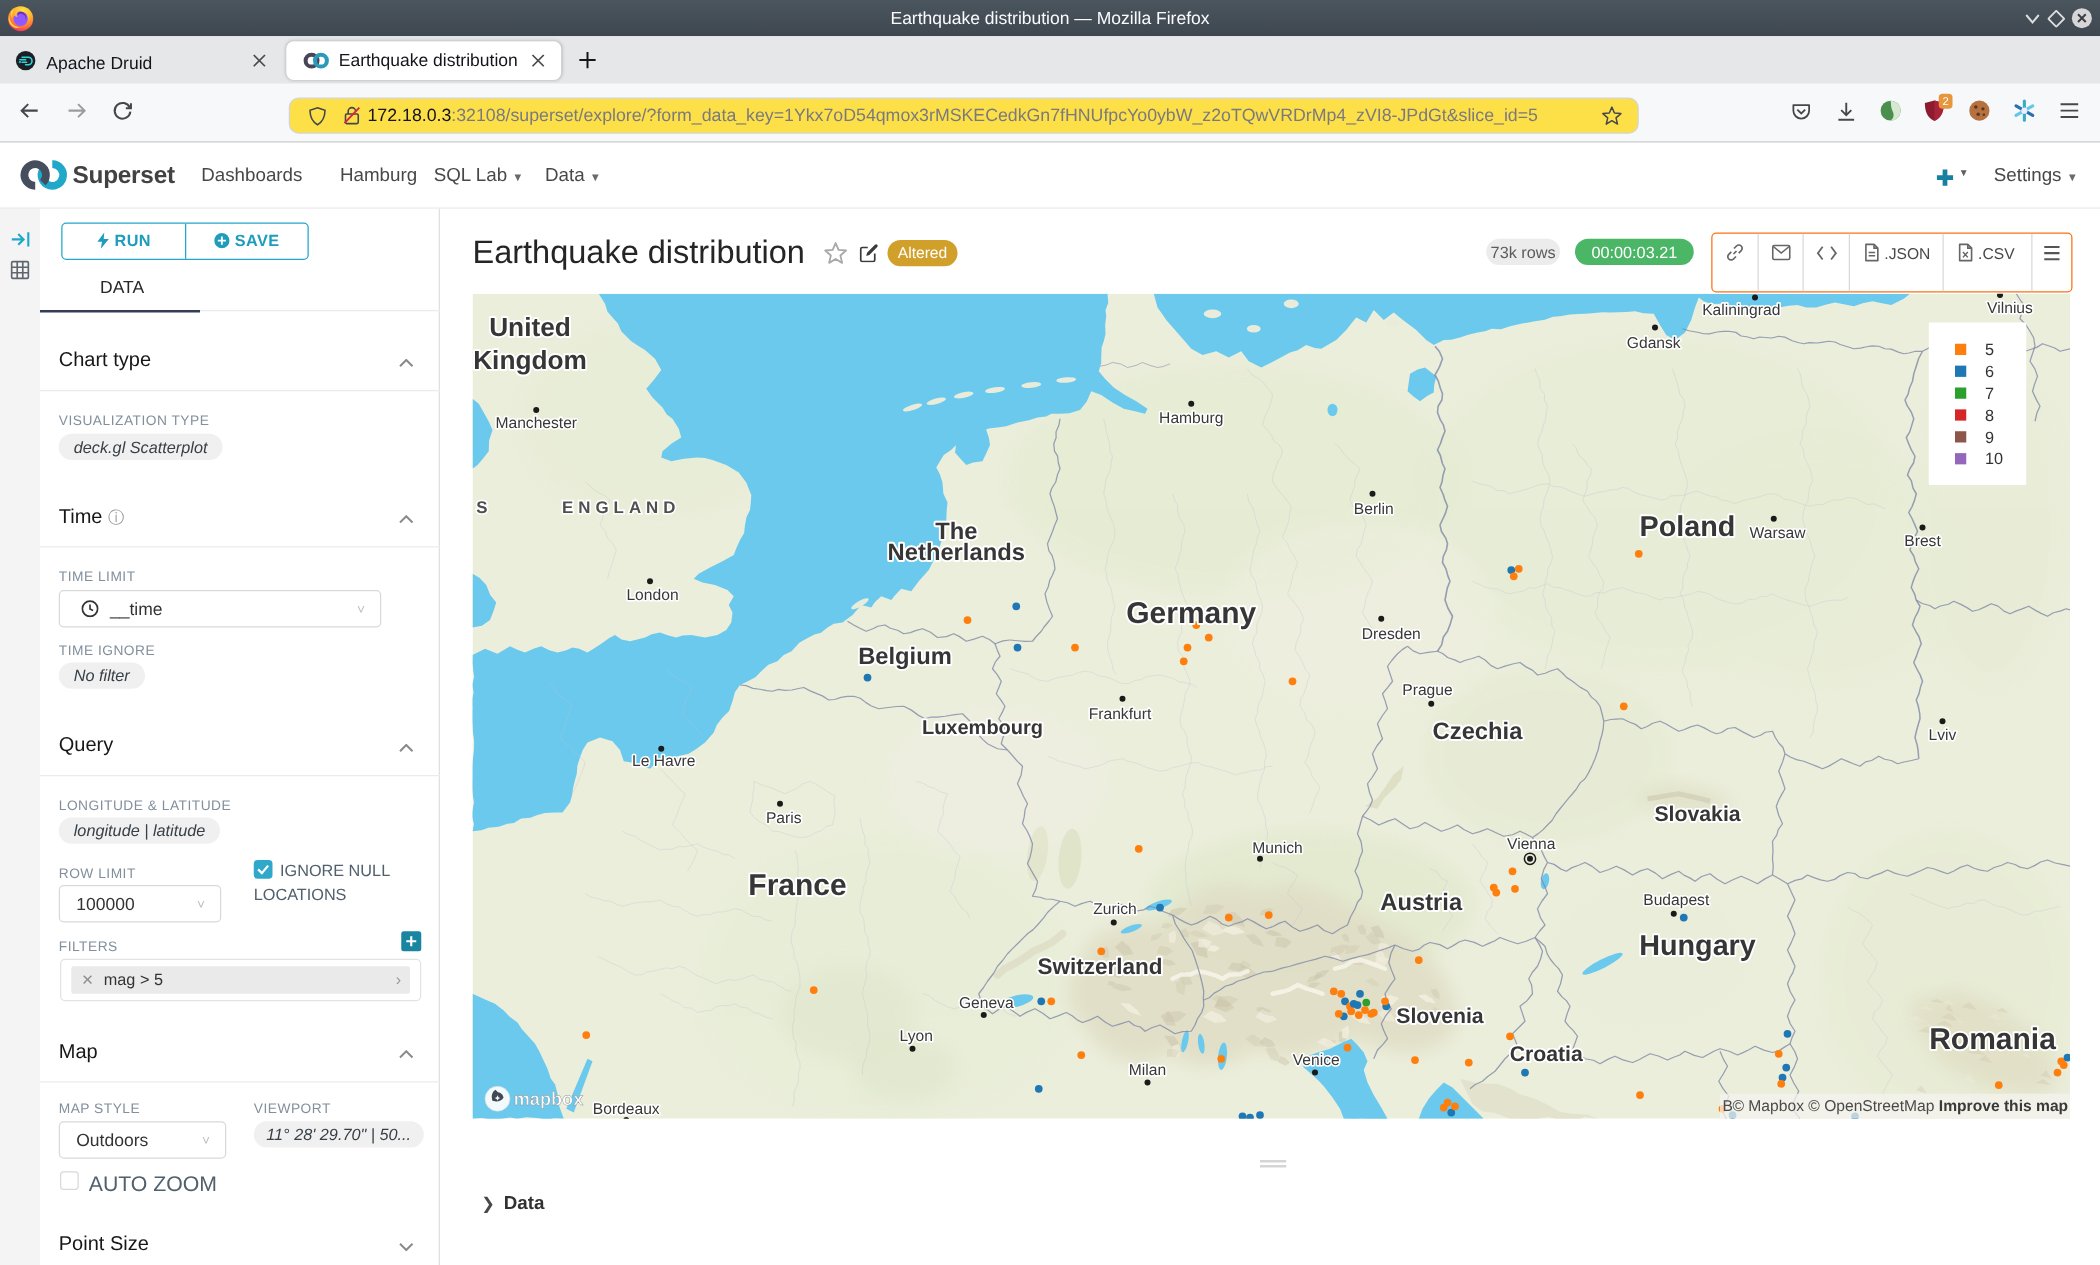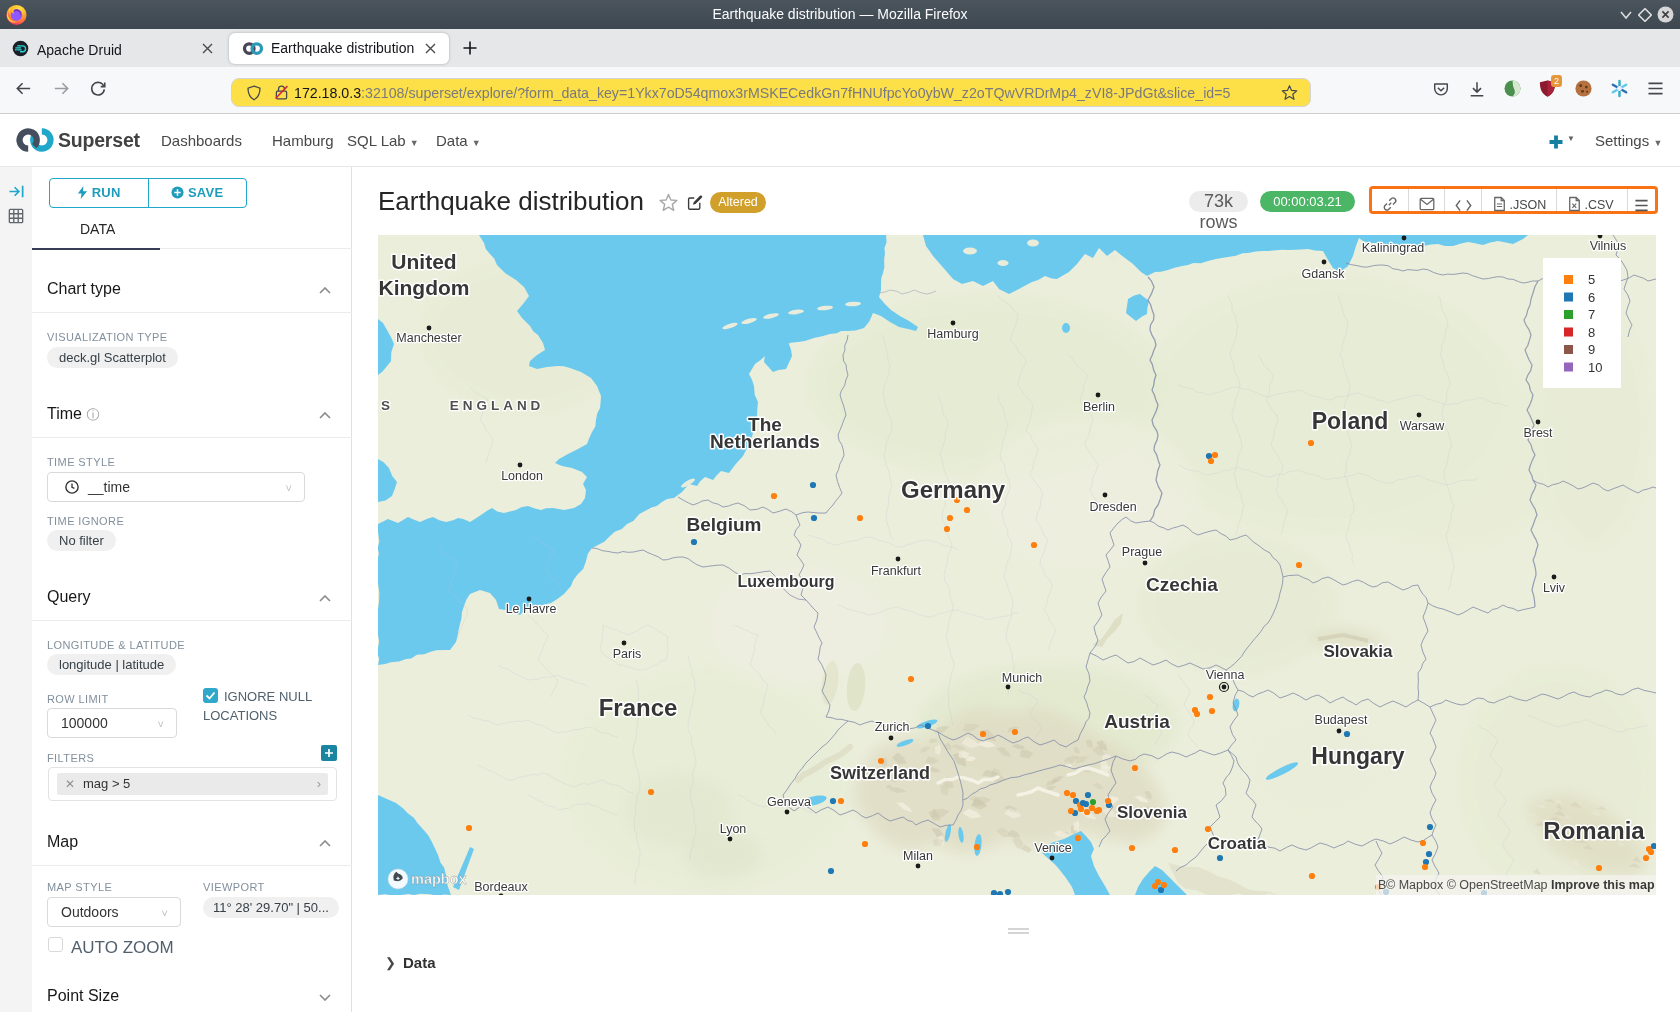--- a/index.html
+++ b/index.html
@@ -25,21 +25,21 @@
   .navlink { position:absolute; top:17px; font-size:15px; color:#484848; }
   
   #rail { position:absolute; left:0; top:167px; width:32px; height:845px; background:#f4f4f4; }
   #panel { position:absolute; left:32px; top:167px; width:320px; height:845px;
     background:#fff; border-right:1px solid #e0e0e0; }
   #content { position:absolute; left:353px; top:167px; width:1327px; height:845px; background:#fff; }
   .sechead { position:absolute; left:15px; font-size:16px; color:#171717;text-align:right; }
   .secdiv { position:absolute; left:0; width:320px; border-top:1px solid #ebebeb; }
   .lbl { position:absolute; font-size:11px; color:#82909d; letter-spacing:.4px; }
   .pill { position:absolute; background:#f0f0f0; border-radius:12px; font-size:13px;
-    color:#374047; padding:3px 12px; }
+    color:#374047; padding:3px 12px;font-style:italic; }
   .selbox { position:absolute; border:1px solid #d9d9d9; border-radius:4px; height:30px;
     background:#fff; font-size:14px; color:#333; }
   .chev { color:#bfbfbf; font-size:11px; }
   
   #map { position:absolute; left:25px; top:68px; width:1278px; height:660px; }
 </style>
 </head>
 <body>
 <div id="titlebar">
   <svg class="abs" style="left:5px;top:3px" width="23" height="23" viewBox="0 0 24 24">
@@ -211,21 +211,21 @@
     </svg>
   <div class="secdiv" style="top:145px"></div>
   <div class="lbl" style="left:15px;top:164px">VISUALIZATION TYPE</div>
   <div class="pill" style="left:15px;top:180px">deck.gl Scatterplot</div>
 
   <div class="sechead" style="top:238px">Time <span style="color:#999;font-size:13px">ⓘ</span></div>
   <svg class="abs" style="right:20px;top:245px" width="12" height="7" viewBox="0 0 12 7">
       <path d="M1 6 L6 1 L11 6" stroke="#8a8a8a" stroke-width="1.6" fill="none"></path>
     </svg>
   <div class="secdiv" style="top:270px"></div>
-  <div class="lbl" style="left:15px;top:289px">TIME STYLE</div>
+  <div class="lbl" style="left:15px;top:289px">TIME LIMIT</div>
   <div class="selbox" style="left:15px;top:305px;width:258px">
     <svg width="14" height="14" viewBox="0 0 16 16" style="position:absolute;left:17px;top:7px">
         <circle cx="8" cy="8" r="7" stroke="#333" stroke-width="1.6" fill="none"></circle>
         <path d="M8 4 V8.3 L10.8 9.6" stroke="#333" stroke-width="1.5" fill="none"></path>
       </svg>
     <span style="position:absolute;left:40px;top:6px">__time</span>
     <span class="chev" style="position:absolute;right:12px;top:9px">˅</span>
   </div>
   <div class="lbl" style="left:15px;top:348px">TIME IGNORE</div>
   <div class="pill" style="left:15px;top:363px">No filter</div>
@@ -286,23 +286,23 @@
 <div id="content">
   <div class="abs" style="left:25px;top:19px;font-size:26px;color:#252525">Earthquake distribution</div>
   <svg class="abs" style="left:306px;top:26px" width="19" height="19" viewBox="0 0 20 20">
       <path d="M10 1.5 L12.5 7.3 L18.8 7.8 L14 12 L15.5 18.2 L10 14.9 L4.5 18.2 L6 12 L1.2 7.8 L7.5 7.3 Z" stroke="#a8a8a8" stroke-width="1.5" fill="none" stroke-linejoin="round"></path>
     </svg>
   <svg class="abs" style="left:334px;top:27px" width="16" height="16" viewBox="0 0 20 20">
       <path d="M16 11 V17.5 a1.5 1.5 0 0 1 -1.5 1.5 H3.5 A1.5 1.5 0 0 1 2 17.5 V6.5 A1.5 1.5 0 0 1 3.5 5 H9" stroke="#3a3a3a" stroke-width="1.7" fill="none"></path>
       <path d="M7.5 13.5 L8.3 10.2 L16.2 2.3 a1.6 1.6 0 0 1 2.3 2.3 L10.6 12.5 Z" fill="#3a3a3a"></path>
     </svg>
   <div class="abs" style="left:357px;top:25px;width:56px;height:21px;background:#d0a02b;border-radius:11px;color:#fff;font-size:12.5px;text-align:center;line-height:21px">Altered</div>
-  <div class="abs" style="left:836px;top:24px;width:59px;height:21px;background:#ececec;border-radius:11px;color:#5c5c5c;font-size:18px;text-align:center;line-height:21px">73k rows</div>
+  <div class="abs" style="left:836px;top:24px;width:59px;height:21px;background:#ececec;border-radius:11px;color:#5c5c5c;font-size:13px;text-align:center;line-height:21px">73k rows</div>
   <div class="abs" style="left:907px;top:24px;width:95px;height:21px;background:#4cb667;border-radius:11px;color:#fff;font-size:13px;text-align:center;line-height:21px">00:00:03.21</div>
-  <div class="abs" style="left:1016px;top:19px;width:289px;height:28px;border:3px solid #f97316;border-radius:4px;display:flex">
+  <div class="abs" style="left:1016px;top:19px;width:289px;height:48px;border:1px solid #f97316;border-radius:4px;display:flex">
     <div style="width:37px;border-right:1px solid #d9d9d9;text-align:center;padding-top:7px">
       <svg width="16" height="16" viewBox="0 0 20 20">
           <g stroke="#666" stroke-width="1.7" fill="none">
             <path d="M8.5 11.5 L11.5 8.5"></path>
             <path d="M9 6 L11.5 3.5 a3.3 3.3 0 0 1 4.7 4.7 L13.7 10.7"></path>
             <path d="M11 14 L8.5 16.5 a3.3 3.3 0 0 1 -4.7 -4.7 L6.3 9.3"></path>
           </g>
         </svg>
     </div>
     <div style="width:36px;border-right:1px solid #d9d9d9;text-align:center;padding-top:8px">

